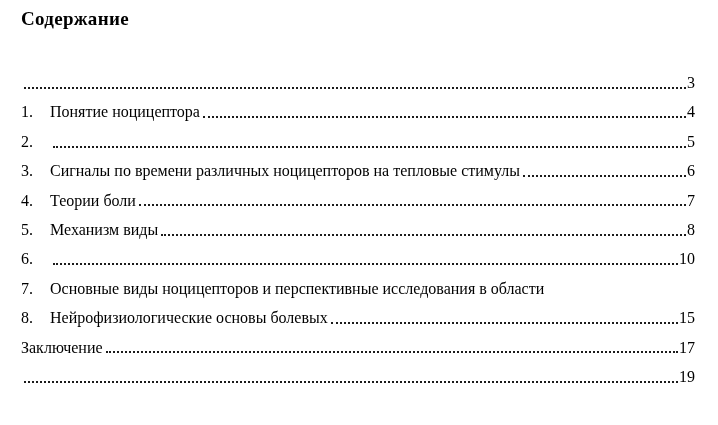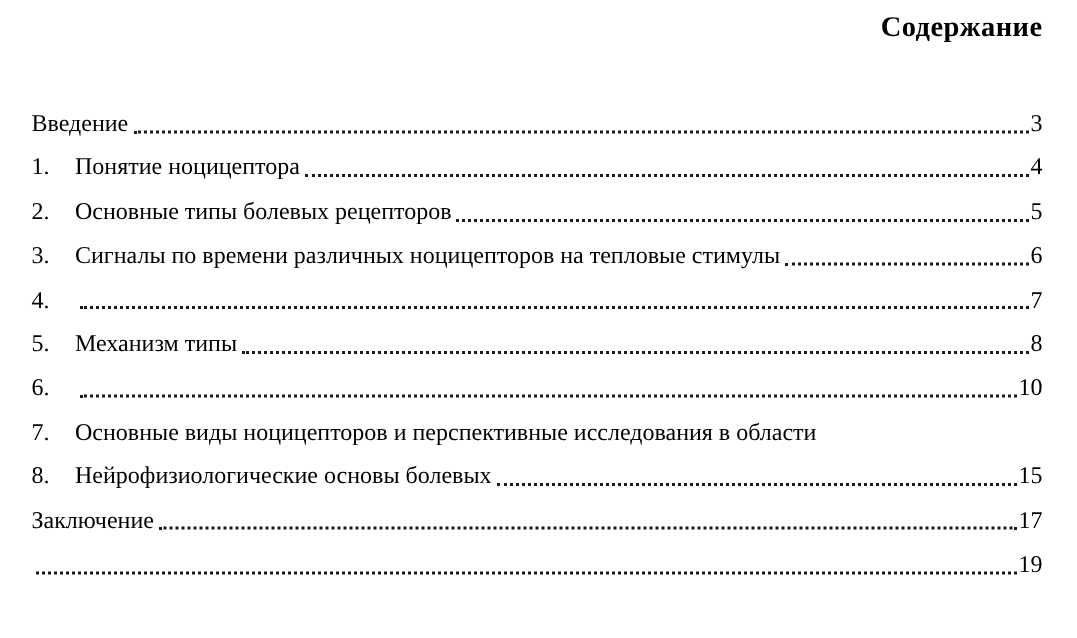--- a/index.html
+++ b/index.html
@@ -14,21 +14,21 @@
     color: #000000;
     font-family: "Liberation Serif", "DejaVu Serif", serif;
   }
   .doc {
     box-sizing: border-box;
     width: 718px;
     height: 425px;
     padding: 6px 23px 0 21px;
   }
   .doc-title {
-    text-align: right;
+    text-align: left;
     font-size: 19px;
     font-weight: 700;
     line-height: 25px;
     letter-spacing: 0.3px;
   }
   .toc {
     margin-top: 37px;
     font-size: 16px;
   }
   .toc-line {
@@ -60,50 +60,49 @@
 </style>
 </head>
 <body>
 
 <div class="doc">
   <div class="doc-title">Содержание</div>
 
   <div class="toc">
       <div class="toc-line">
 
-    <span class="toc-text">Введение</span>
     <span class="toc-leader"></span>
     <span class="toc-page">3</span>
   </div>
       <div class="toc-line">
     <span class="toc-num">1.</span>
     <span class="toc-text">Понятие ноцицептора</span>
     <span class="toc-leader"></span>
     <span class="toc-page">4</span>
   </div>
       <div class="toc-line">
     <span class="toc-num">2.</span>
-    <span class="toc-text">Основные типы болевых рецепторов</span>
     <span class="toc-leader"></span>
     <span class="toc-page">5</span>
   </div>
       <div class="toc-line">
     <span class="toc-num">3.</span>
     <span class="toc-text">Сигналы по времени различных ноцицепторов на тепловые стимулы</span>
     <span class="toc-leader"></span>
     <span class="toc-page">6</span>
   </div>
       <div class="toc-line">
     <span class="toc-num">4.</span>
+    <span class="toc-text">Теории боли</span>
     <span class="toc-leader"></span>
     <span class="toc-page">7</span>
   </div>
       <div class="toc-line">
     <span class="toc-num">5.</span>
-    <span class="toc-text">Механизм типы</span>
+    <span class="toc-text">Механизм виды</span>
     <span class="toc-leader"></span>
     <span class="toc-page">8</span>
   </div>
       <div class="toc-line">
     <span class="toc-num">6.</span>
     <span class="toc-leader"></span>
     <span class="toc-page">10</span>
   </div>
       <div class="toc-line">
     <span class="toc-num">7.</span>

